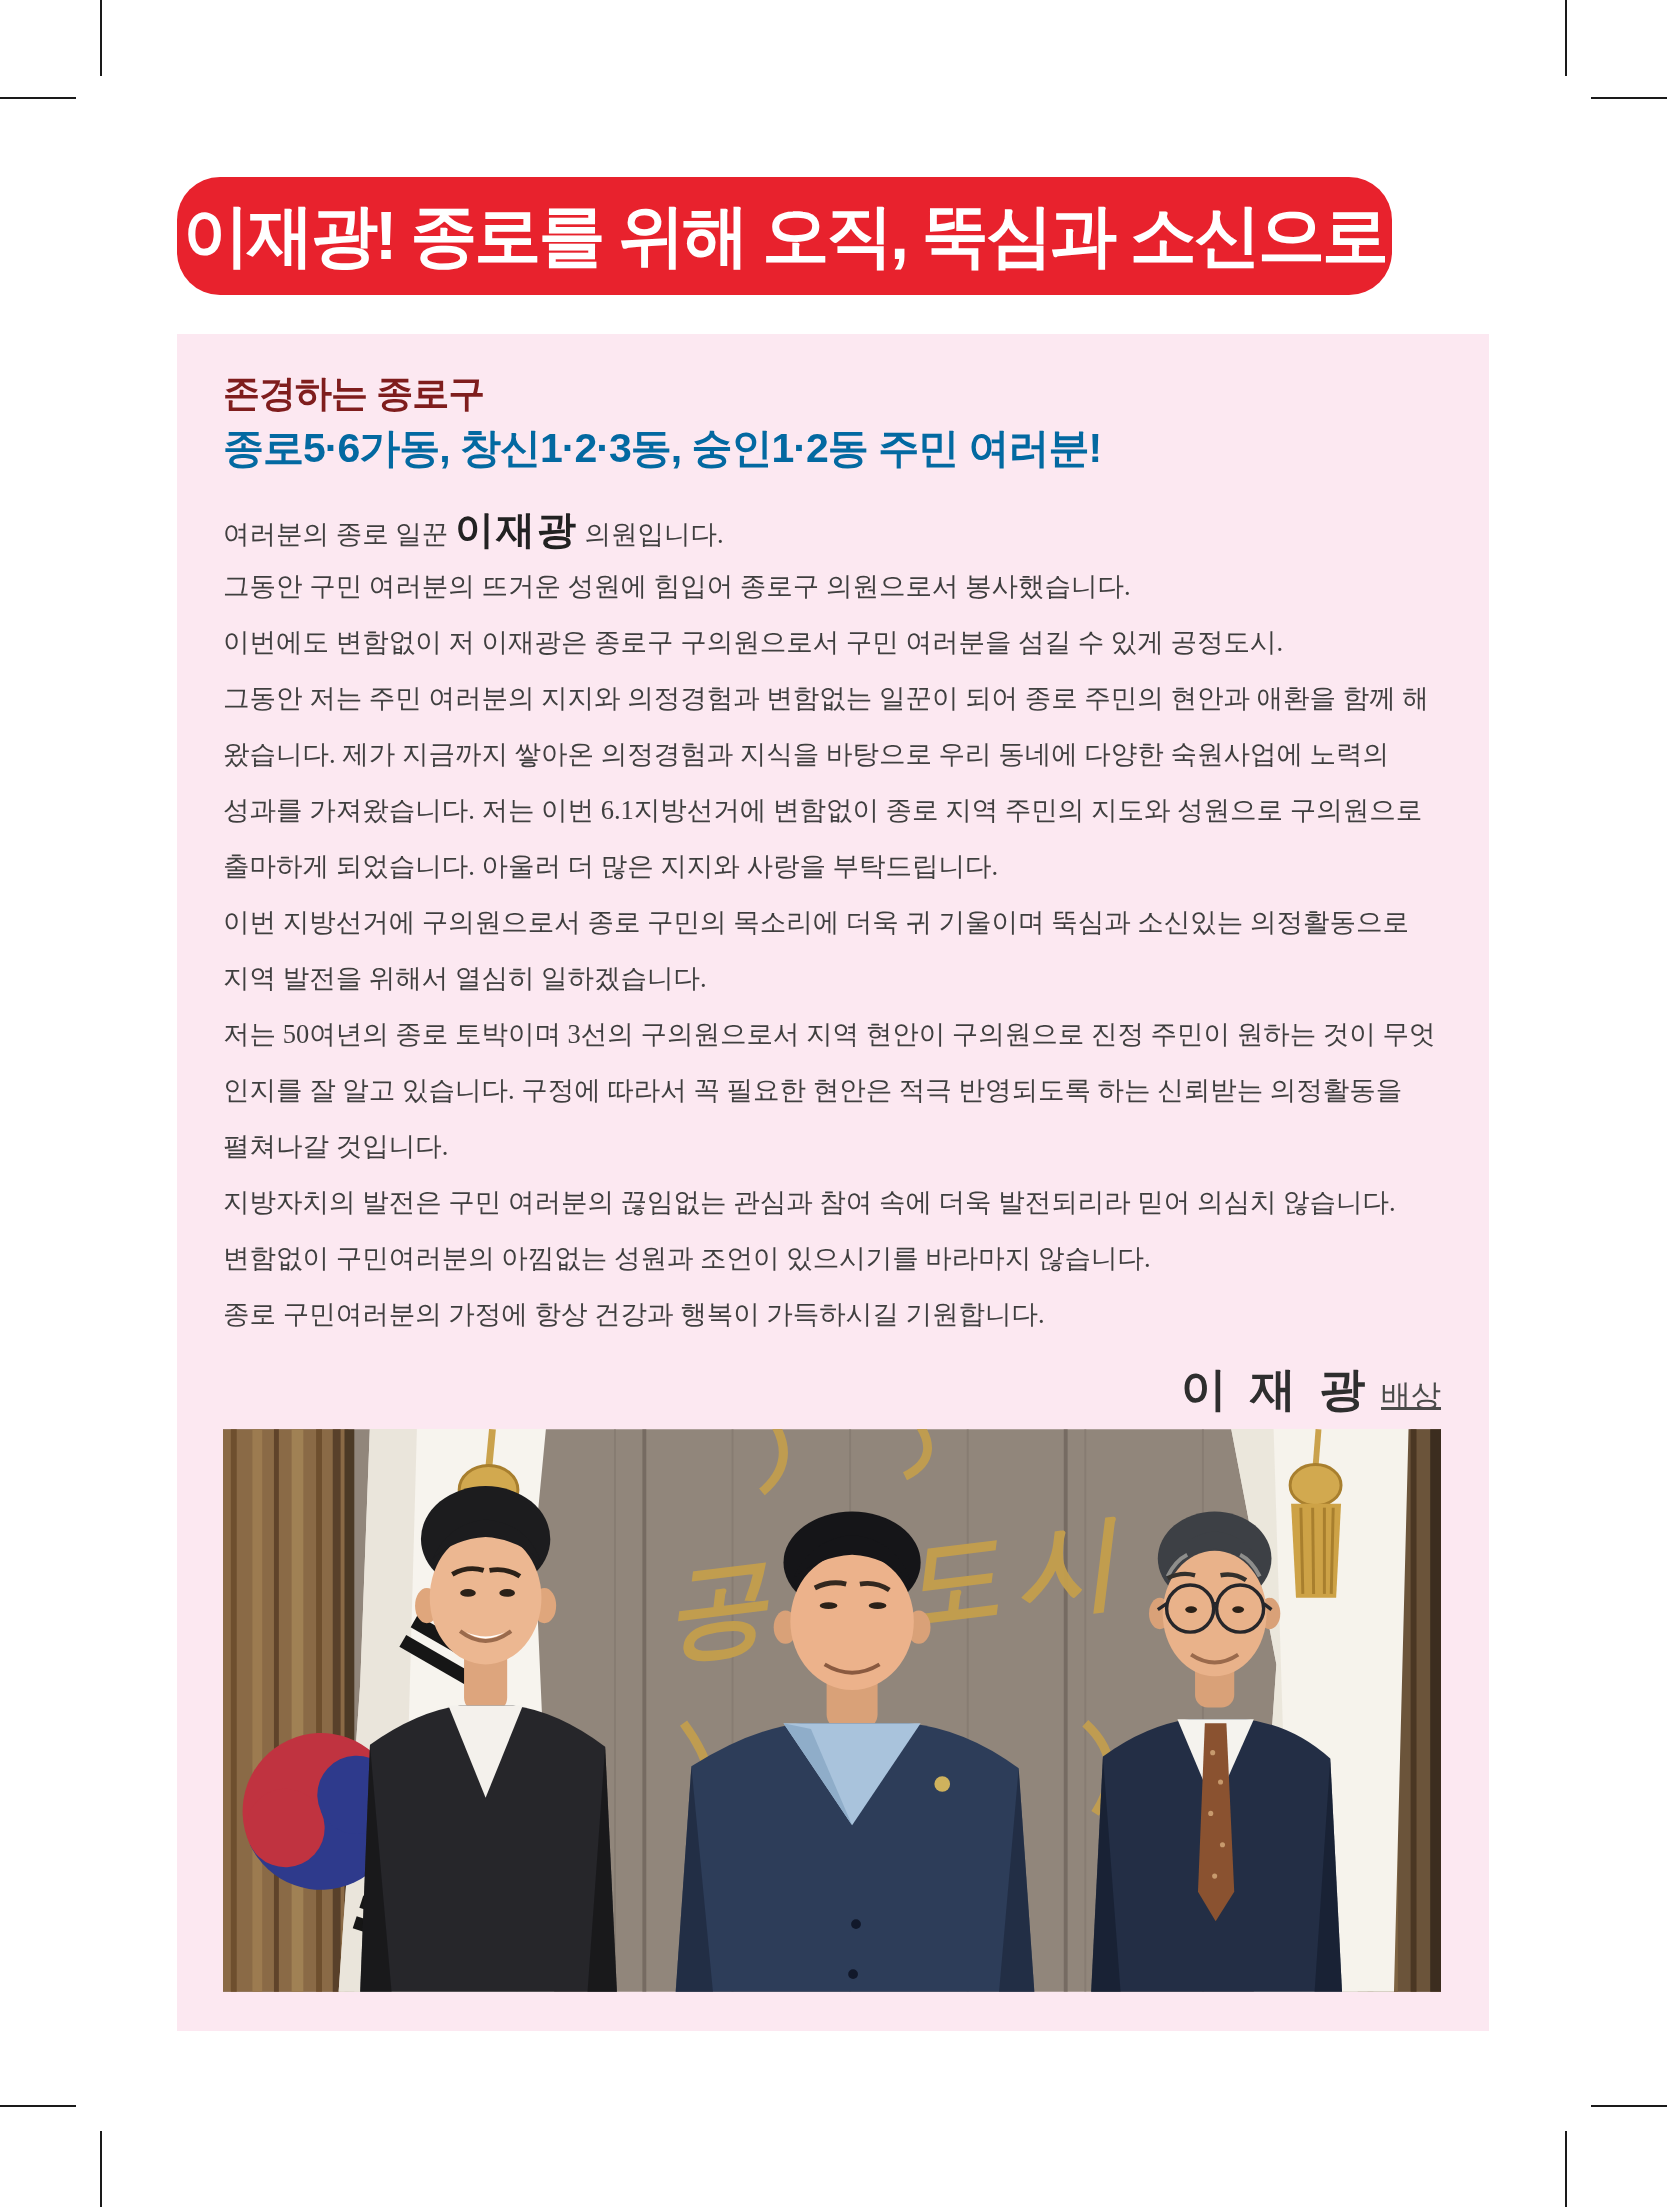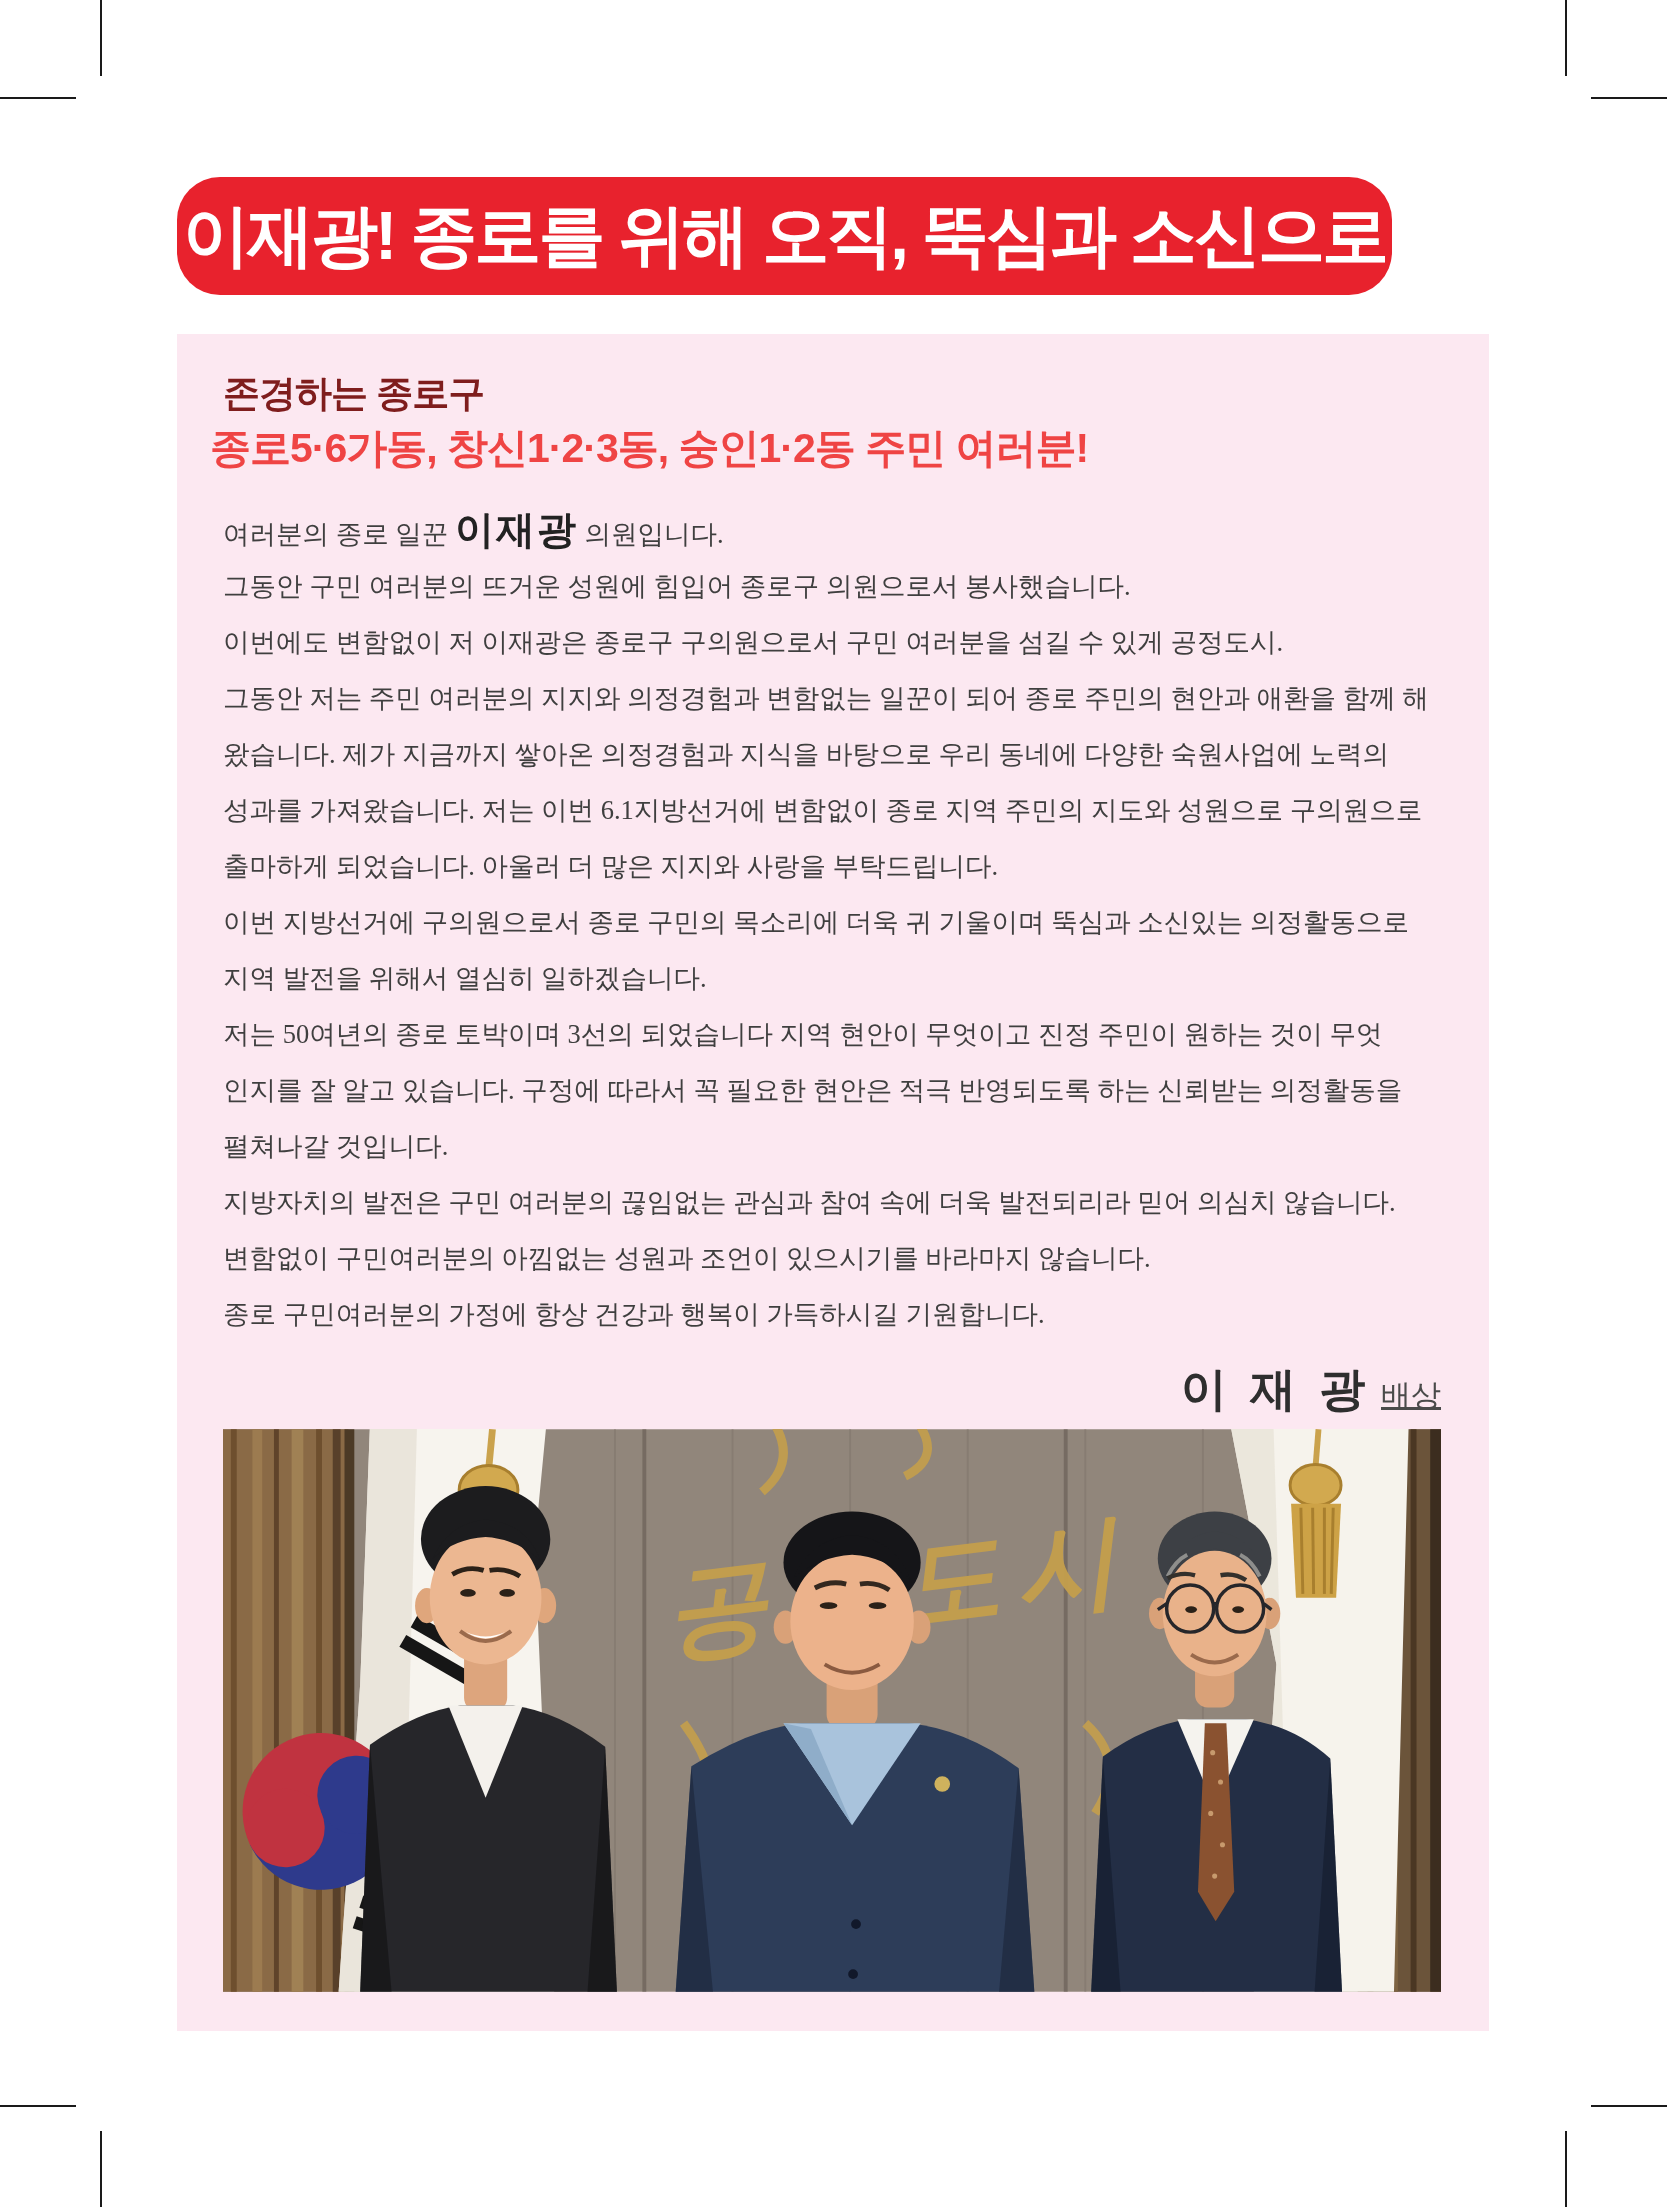--- a/index.html
+++ b/index.html
@@ -11,21 +11,21 @@
 
   .banner{position:absolute;left:177px;top:177px;width:1215px;height:118px;
           background:#e8222d;border-radius:43px;display:flex;align-items:center;justify-content:center;}
   .banner span{color:#ffffff;font-weight:bold;font-size:67px;letter-spacing:-2.9px;white-space:nowrap;
                transform:scaleY(1.02);}
 
   .pink{position:absolute;left:177px;top:334px;width:1312px;height:1697px;background:#fce8f1;}
 
   .greet1{position:absolute;left:223px;top:371px;margin:0;color:#7f1d1d;font-weight:bold;
           font-size:37px;line-height:45px;white-space:nowrap;letter-spacing:-1px;}
-  .greet2{position:absolute;left:210px;top:423px;margin:0;color:#ef4444;font-weight:bold;
+  .greet2{position:absolute;left:223px;top:423px;margin:0;color:#0369a1;font-weight:bold;
           font-size:41px;line-height:51px;white-space:nowrap;letter-spacing:-1px;}
 
   .bodytext{position:absolute;left:223px;top:502px;width:1235px;
             font-family:"Liberation Serif","DejaVu Serif",serif;color:#3f3f3f;font-size:26.5px;}
   .bodytext .line{height:56px;line-height:56px;white-space:nowrap;overflow:visible;}
   .bodytext .name{font-size:39px;font-weight:bold;color:#222222;letter-spacing:2px;}
 
   .signature{position:absolute;right:226px;top:1345px;height:57px;display:flex;align-items:baseline;
              font-family:"Liberation Serif","DejaVu Serif",serif;color:#2e2e2e;white-space:nowrap;margin-top:14px;}
   .sig-name{font-size:46px;font-weight:bold;letter-spacing:5.9px;}
@@ -61,21 +61,21 @@
     <div class="line"><span>여러분의 종로 일꾼 </span><span class="name">이재광</span><span> 의원입니다.</span></div>
     <div>
         <div class="line">그동안 구민 여러분의 뜨거운 성원에 힘입어 종로구 의원으로서 봉사했습니다.</div>
         <div class="line">이번에도 변함없이 저 이재광은 종로구 구의원으로서 구민 여러분을 섬길 수 있게 공정도시.</div>
         <div class="line">그동안 저는 주민 여러분의 지지와 의정경험과 변함없는 일꾼이 되어 종로 주민의 현안과 애환을 함께 해</div>
         <div class="line">왔습니다. 제가 지금까지 쌓아온 의정경험과 지식을 바탕으로 우리 동네에 다양한 숙원사업에 노력의</div>
         <div class="line">성과를 가져왔습니다. 저는 이번 6.1지방선거에 변함없이 종로 지역 주민의 지도와 성원으로 구의원으로</div>
         <div class="line">출마하게 되었습니다. 아울러 더 많은 지지와 사랑을 부탁드립니다.</div>
         <div class="line">이번 지방선거에 구의원으로서 종로 구민의 목소리에 더욱 귀 기울이며 뚝심과 소신있는 의정활동으로</div>
         <div class="line">지역 발전을 위해서 열심히 일하겠습니다.</div>
-        <div class="line">저는 50여년의 종로 토박이며 3선의 되었습니다 지역 현안이 무엇이고 진정 주민이 원하는 것이 무엇</div>
+        <div class="line">저는 50여년의 종로 토박이며 3선의 구의원으로서 지역 현안이 구의원으로 진정 주민이 원하는 것이 무엇</div>
         <div class="line">인지를 잘 알고 있습니다. 구정에 따라서 꼭 필요한 현안은 적극 반영되도록 하는 신뢰받는 의정활동을</div>
         <div class="line">펼쳐나갈 것입니다.</div>
         <div class="line">지방자치의 발전은 구민 여러분의 끊임없는 관심과 참여 속에 더욱 발전되리라 믿어 의심치 않습니다.</div>
         <div class="line">변함없이 구민여러분의 아낌없는 성원과 조언이 있으시기를 바라마지 않습니다.</div>
         <div class="line">종로 구민여러분의 가정에 항상 건강과 행복이 가득하시길 기원합니다.</div>
       </div>
   </div>
 
   <div class="signature">
     <span class="sig-name">이 재 광</span>

